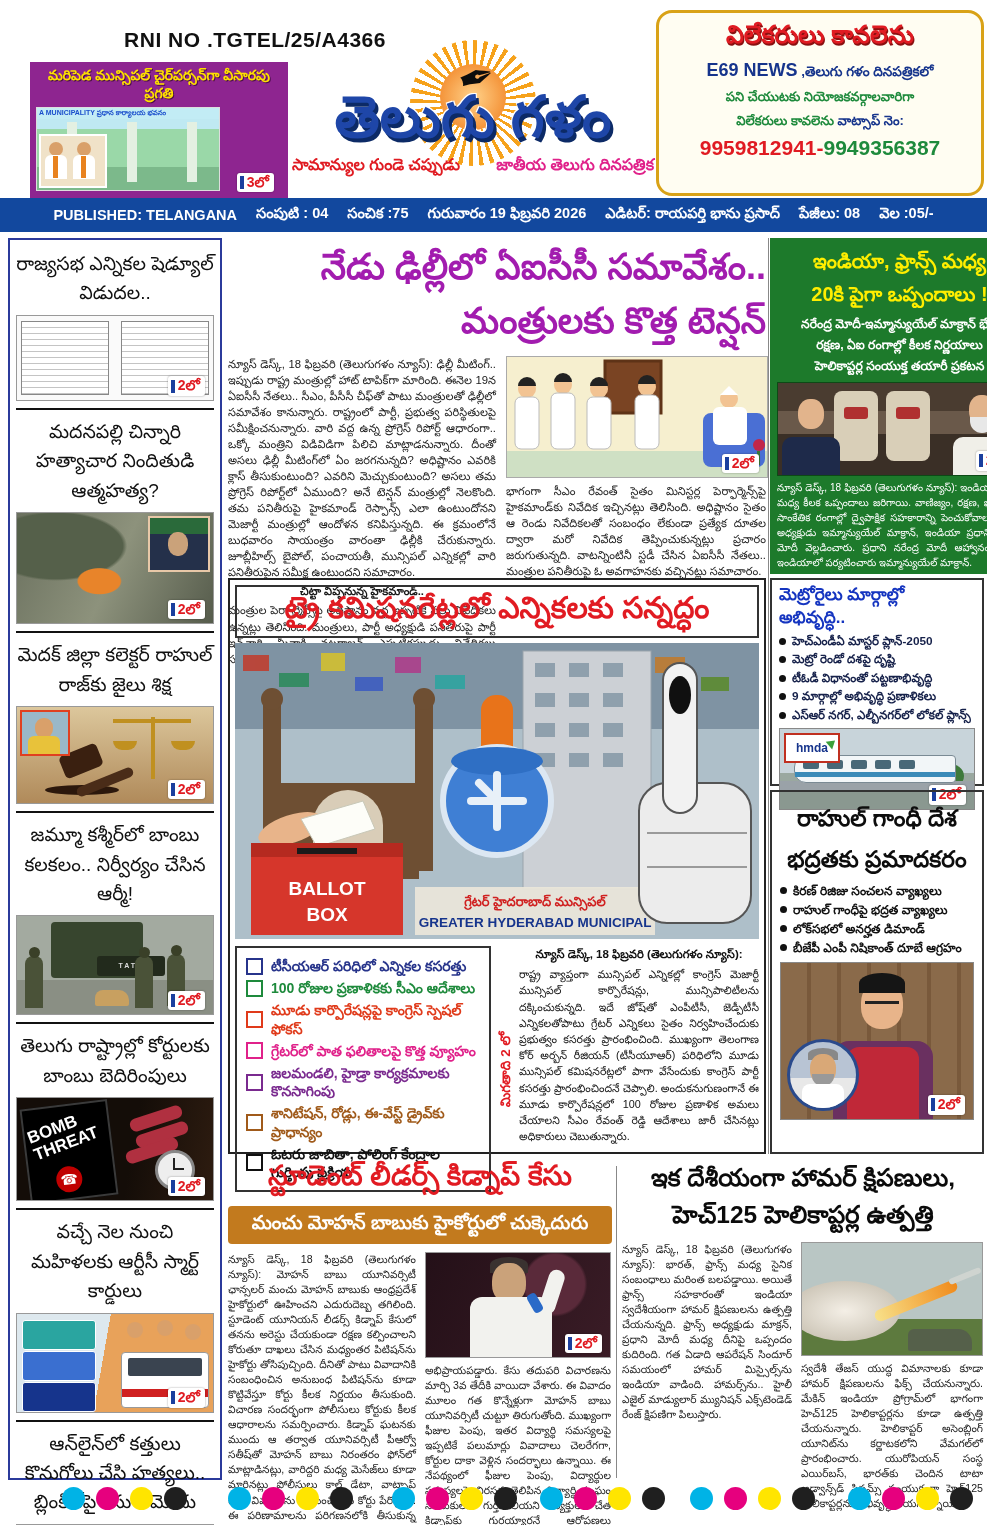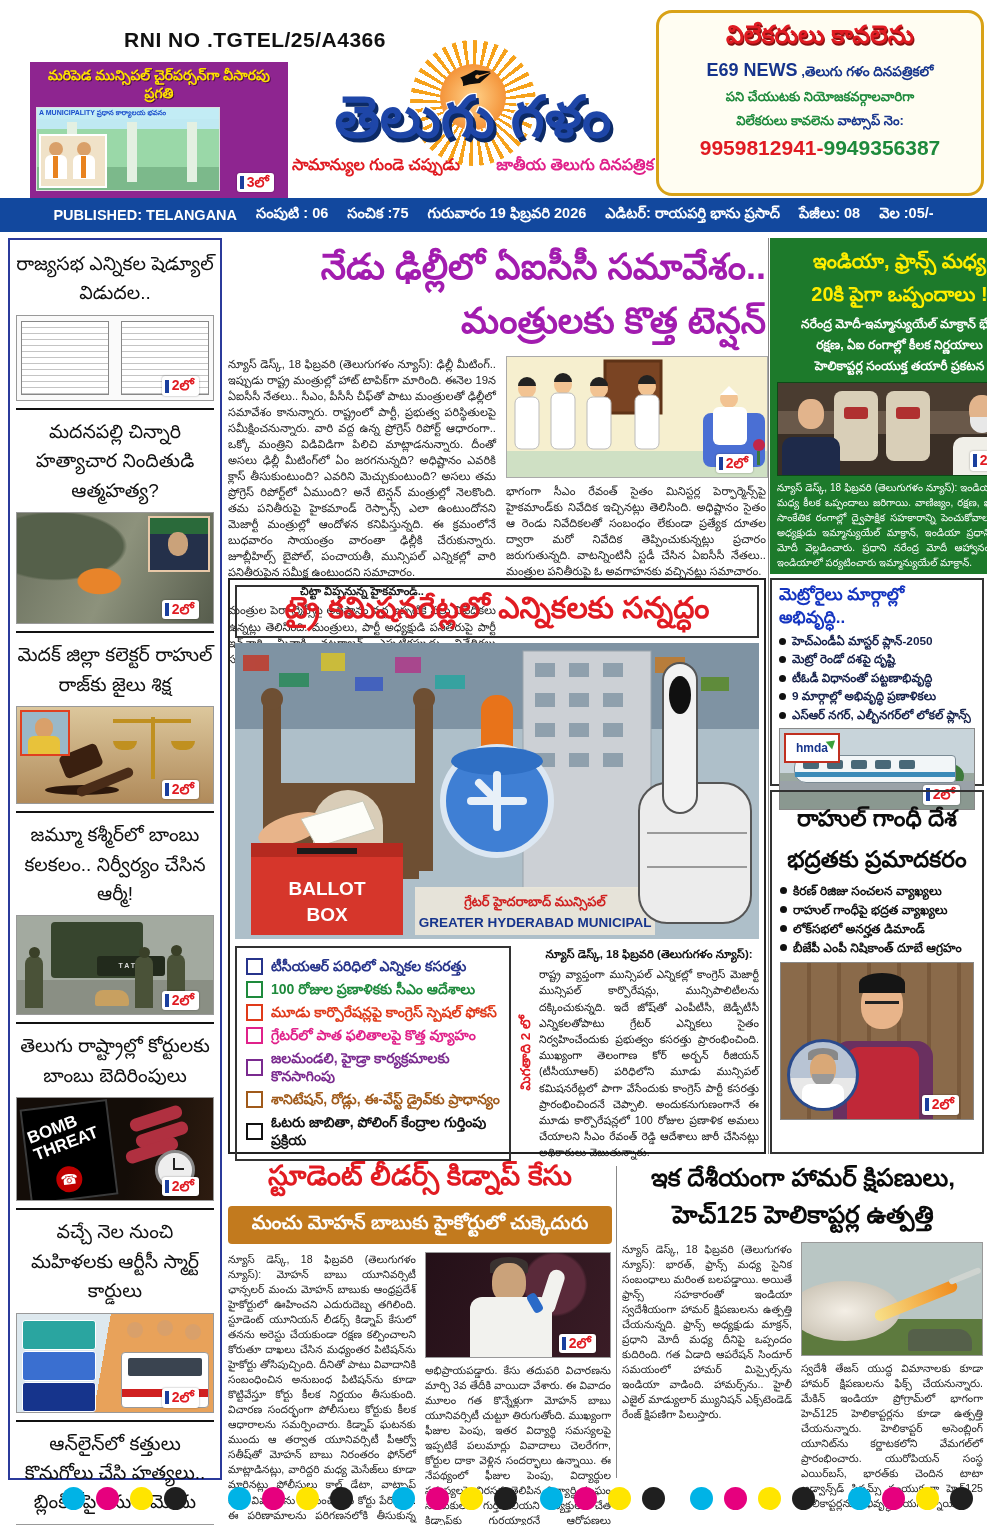--- a/index.html
+++ b/index.html
@@ -44,21 +44,21 @@
   .ad-phone{margin-top:5px;font-size:21px;font-weight:900}
   .ad-phone .r{color:#e01b22}.ad-phone .gn{color:#1e8a3c}
 
   .bluebar{left:0;top:198px;width:987px;height:34px;background:#12489e;color:#fff;display:flex;align-items:center;
            justify-content:center;gap:19px;font-size:14.5px;font-weight:bold}
 
   
   .tag{position:absolute;background:#fff;border-radius:3px;padding:1px 5px 1px 3px;font-weight:900;font-size:14px;
        color:#e01b22;display:inline-flex;align-items:center;line-height:1.25;box-shadow:0 0 2px rgba(0,0,0,.4)}
   .tagbar{width:4px;height:13px;background:#1a3f9e;margin-right:3px;display:inline-block}
-  .tag-br{right:14px;bottom:4px}
+  .tag-br{right:8px;bottom:4px}
 
   
   .leftcol{left:8px;top:238px;width:214px;height:1242px;border:2.5px solid #2b3a9b;box-sizing:border-box;
            padding:2px 6px;display:flex;flex-direction:column;justify-content:space-between}
   .litem{padding:4px 0 7px;border-bottom:2px solid #111}
   .litem:last-of-type{border-bottom:none}
   .lh{font-size:19px;font-weight:normal;text-align:center;line-height:1.55;margin:3px 0 7px}
   .limg{position:relative;width:100%;border:1px solid #999;overflow:hidden;box-sizing:border-box}
 
   .img-docs{height:86px;background:#fafafa}
@@ -117,21 +117,21 @@
   .bodytxt{font-size:11.3px;color:#1a1a1a;text-align:justify;line-height:1.42}
   .mcol1{width:268px}
   .mcol2{width:260px}
   .subhead-inline{display:block;text-align:center;font-weight:bold;margin:3px 0}
   .cartoon{position:relative;width:260px;height:120px;border:1px solid #aaa;background:#f6efcf;margin-bottom:5px}
 
   .tri{left:228px;top:578px;width:538px;height:576px;border:2px solid #222;box-sizing:border-box;padding:5px}
   .tri-h{border:2px solid #333;padding:4px 16px;text-align:center;color:#e11b22;font-weight:700;font-size:30px}
   .collage{position:relative;width:100%;height:296px;margin-top:5px}
   .tri-low{display:flex;margin-top:7px;gap:5px}
-  .tri-bullets{border:2px solid #333;width:276px;box-sizing:border-box;padding:7px 9px;display:flex;
+  .tri-bullets{border:2px solid #333;width:256px;box-sizing:border-box;padding:7px 9px;display:flex;
                flex-direction:column;justify-content:space-between}
   .tri-bullet{display:flex;align-items:center;gap:8px;font-weight:bold;font-size:14px;line-height:1.3;margin:2px 0}
   .check{width:13px;height:13px;border:2.5px solid currentColor;background:#fff;flex:none}
   .tri-vert{writing-mode:vertical-rl;transform:rotate(180deg);color:#e11b22;font-weight:900;font-size:13.5px;
             display:flex;align-items:center;justify-content:center;width:18px}
   .tri-text{flex:1;font-size:10.8px;text-align:justify;line-height:1.5}
   .tri-dateline{display:block;font-weight:bold;text-align:center;margin-bottom:3px;font-size:11.5px}
 
   .student{left:228px;top:1160px;width:384px}
   .st-h{color:#e11b22;font-weight:900;font-size:28px;text-align:center}
@@ -255,21 +255,21 @@
   <div class="abs adbox">
     <div class="ad-title">విలేకరులు కావలెను</div>
     <div class="ad-l2"><b class="brand">E69 NEWS</b><span> ,తెలుగు గళం దినపత్రికలో</span></div>
     <div class="ad-l3">పని చేయుటకు నియోజకవర్గాలవారిగా</div>
     <div class="ad-l4"><span class="g">విలేకరులు కావలెను </span><span class="n">వాట్సాప్ నెం:</span></div>
     <div class="ad-phone"><span class="r">9959812941</span><span class="r">-</span><span class="gn">9949356387</span></div>
   </div>
 
   <div class="abs bluebar">
     <span>PUBLISHED: TELANGANA</span>
-    <span>సంపుటి : 06</span>
+    <span>సంపుటి : 04</span>
     <span>సంచిక :75</span>
     <span>గురువారం 19 ఫిబ్రవరి 2026</span>
     <span>ఎడిటర్: రాయపర్తి భాను ప్రసాద్</span>
     <span>పేజీలు: 08</span>
     <span>వెల :05/-</span>
   </div>
 
   <div class="abs leftcol">
 
     <div class="litem">

